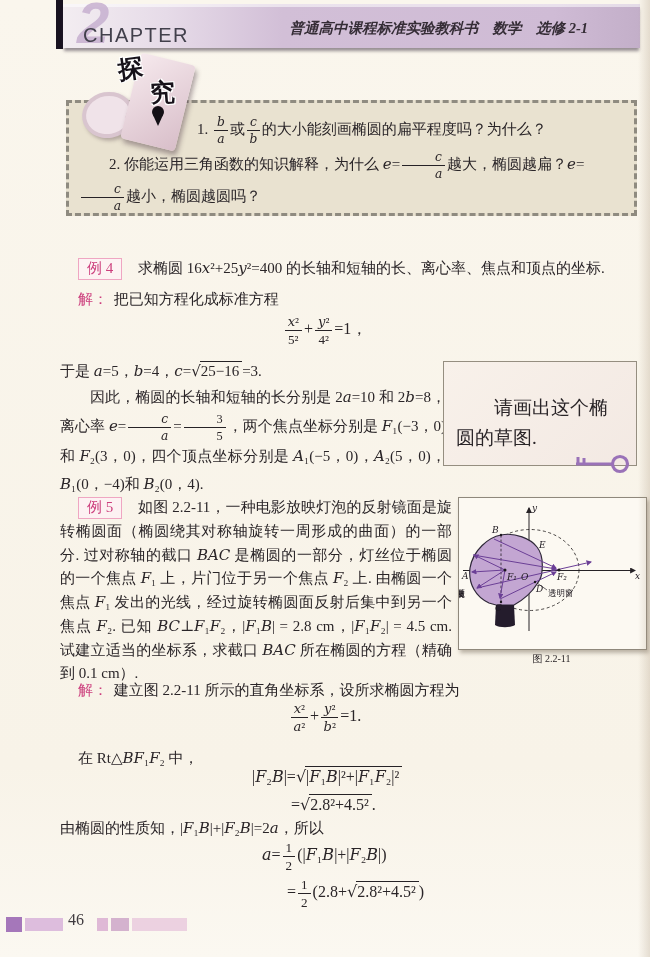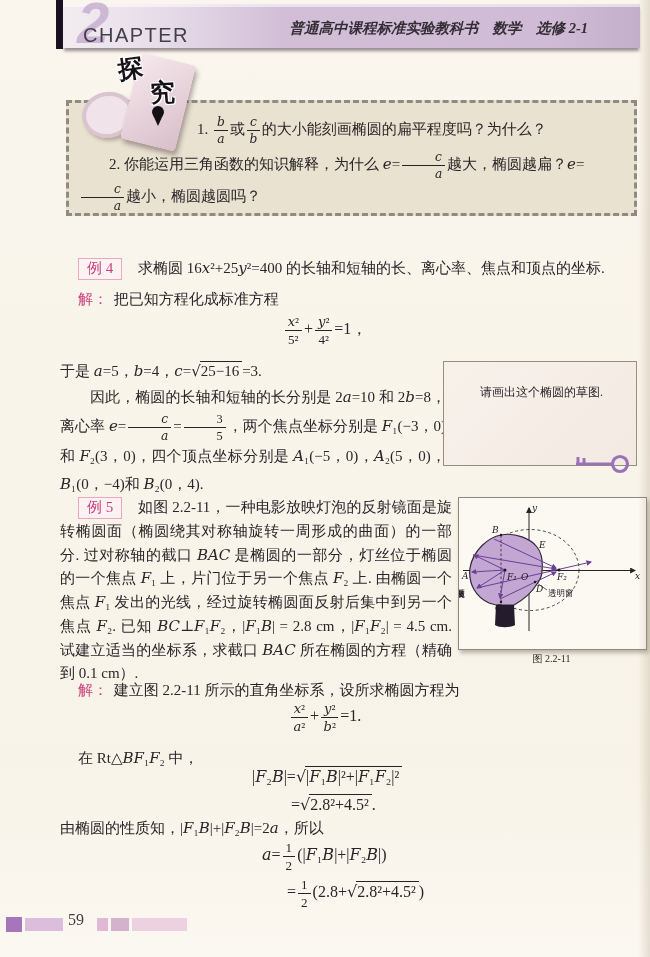--- a/index.html
+++ b/index.html
@@ -59,21 +59,21 @@
     font-size:.82em;line-height:1.15;margin:0 2px;}
   .frac .fn{display:block;border-bottom:1px solid #262226;padding:0 3px 1px;}
   .frac .fd{display:block;padding-top:1px;}
   .sqrt{white-space:nowrap;}
   .sqrt .rad{font-family:"DejaVu Sans",sans-serif;font-style:normal;}
   .sqrt .rbody{display:inline-block;border-top:1.2px solid #262226;line-height:1.1;padding:1px 3px 0 1px;margin-left:-1px;}
 
   
   .side-note{position:absolute;left:443px;top:361px;width:194px;height:105px;box-sizing:border-box;
     border:1px solid #958e80;background:linear-gradient(135deg,#f8f1ea,#f3e9e3);
-    font-size:12px;line-height:1.6;padding:21px 12px 0 12px;text-indent:2em;}
+    font-size:19px;line-height:1.6;padding:31px 12px 0 12px;text-indent:2em;}
   .key-icon{position:absolute;right:4px;bottom:-12px;}
 
   
   .figure-box{position:absolute;left:458px;top:497px;width:187px;height:151px;
     background:#fcf9f2;border:1px solid #8f887c;box-shadow:2px 3px 4px rgba(110,98,82,.45);}
   .figure-caption{position:absolute;left:458px;top:652px;width:187px;text-align:center;
     font-size:10px;margin:0;color:#2a2528;}
   svg text{font-family:"DejaVu Serif","Liberation Serif",serif;}
 
   
@@ -203,18 +203,18 @@
   <p class="eq" style="top:701px;"><span class="frac"><span class="fn"><span class="mi">x</span>²</span><span class="fd"><span class="mi">a</span>²</span></span>+<span class="frac"><span class="fn"><span class="mi">y</span>²</span><span class="fd"><span class="mi">b</span>²</span></span>=1.</p>
   <p class="blk" style="left:78px;top:747px;">在 Rt△<span class="mi">BF</span>₁<span class="mi">F</span>₂ 中，</p>
   <p class="eq-abs" style="left:252px;top:766px;text-align:center;">|<span class="mi">F</span>₂<span class="mi">B</span>|=<span class="sqrt"><span class="rad">√</span><span class="rbody">|<span class="mi">F</span>₁<span class="mi">B</span>|²+|<span class="mi">F</span>₁<span class="mi">F</span>₂|²</span></span></p>
   <p class="eq-abs" style="left:291px;top:794px;">=<span class="sqrt"><span class="rad">√</span><span class="rbody">2.8²+4.5²</span></span>.</p>
   <p class="blk" style="left:60px;top:817px;">由椭圆的性质知，|<span class="mi">F</span>₁<span class="mi">B</span>|+|<span class="mi">F</span>₂<span class="mi">B</span>|=2<span class="mi">a</span>，所以</p>
   <p class="eq-abs" style="left:262px;top:840px;"><span class="mi">a</span>=<span class="frac"><span class="fn">1</span><span class="fd">2</span></span>(|<span class="mi">F</span>₁<span class="mi">B</span>|+|<span class="mi">F</span>₂<span class="mi">B</span>|)</p>
   <p class="eq-abs" style="left:287px;top:877px;">=<span class="frac"><span class="fn">1</span><span class="fd">2</span></span>(2.8+<span class="sqrt"><span class="rad">√</span><span class="rbody">2.8²+4.5²</span></span>)</p>
 
   <div class="fblock" style="left:6px;top:917px;width:16px;height:15px;background:#9b68b4;opacity:.9;"></div>
   <div class="fblock" style="left:25px;top:918px;width:38px;height:13px;background:#d6aed8;opacity:.8;"></div>
-  <div class="page-number">59</div>
+  <div class="page-number">46</div>
   <div class="fblock" style="left:97px;top:918px;width:11px;height:13px;background:#d8a9cf;opacity:.8;"></div>
   <div class="fblock" style="left:111px;top:918px;width:18px;height:13px;background:#caa0c6;opacity:.8;"></div>
   <div class="fblock" style="left:132px;top:918px;width:55px;height:13px;background:#e6c1da;opacity:.7;"></div>
 
 </div>
 
 </body></html>

